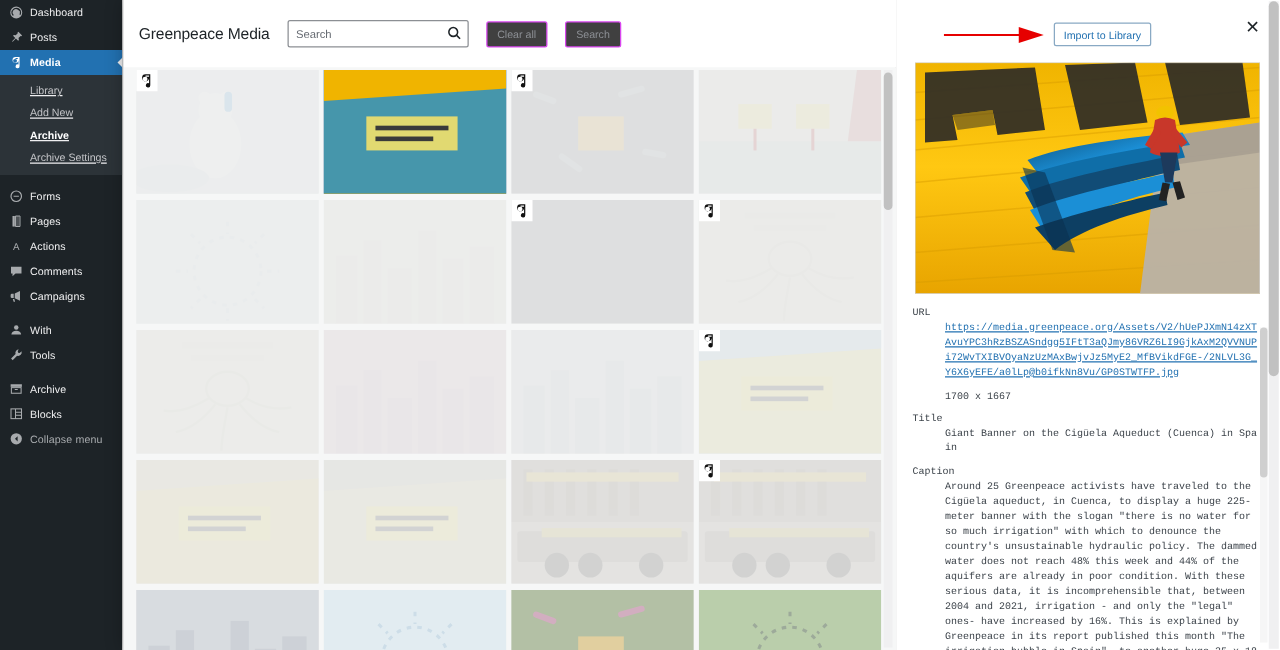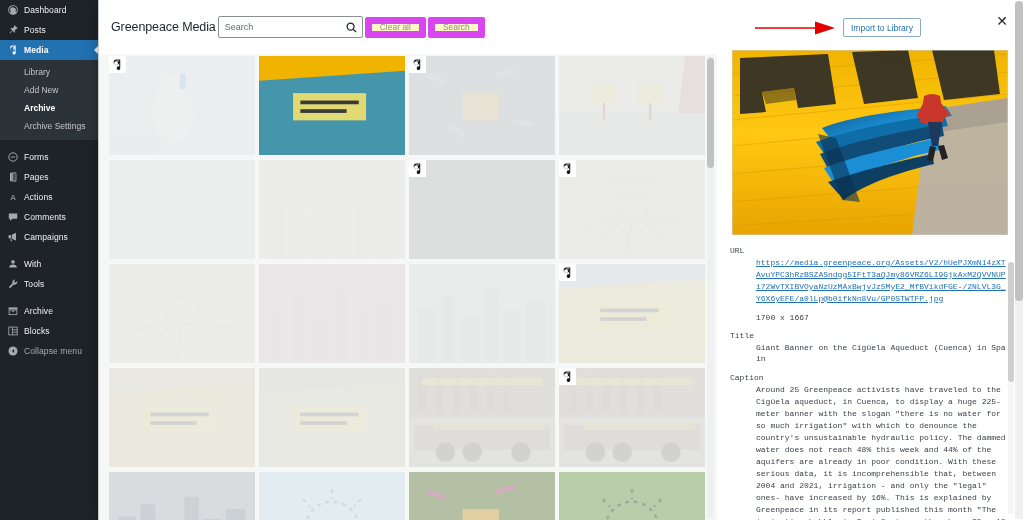--- a/index.html
+++ b/index.html
@@ -49,21 +49,21 @@
   .menu-item.dim .label { color: #a7aaad; }
   .mi-icon {
     width: 12px; height: 12px;
     flex: 0 0 12px;
     display: flex; align-items: center; justify-content: center;
     color: #a7aaad;
   }
   .menu-item.current .mi-icon { color: #fff; }
   .mi-icon svg { display: block; }
 
-  .submenu { background: #2c3338; padding: 3px 0 5px 0; }
+  .submenu { background: #2c3338; padding: 3px 0 5px 0; text-decoration: underline; }
   .submenu .sub-item {
     padding: 2px 6px 2px 24px;
     font-size: 8.5px;
     color: #c3c4c7;
     line-height: 14px;
     white-space: nowrap;
     cursor: pointer;
   }
   .submenu .sub-item.current { color: #fff; font-weight: 700; }
 
@@ -92,21 +92,21 @@
     background: #f6f7f7;
     border-right: 1px solid #ddd;
   }
 
   .toolbar {
     position: absolute; left: 0; top: 0;
     width: 618px; height: 54px;
     background: #fff;
     display: flex; align-items: center;
     padding: 0 12px;
-    gap: 2px;
+    gap: 14px;
   }
   .frame-title {
     font-size: 12.5px;
     color: #1d2327;
     white-space: nowrap;
     letter-spacing: -.1px;
   }
   .search-wrap {
     position: relative;
     width: 145px; height: 22px;
@@ -126,22 +126,22 @@
     position: absolute; right: 5px; top: 4px;
     width: 13px; height: 13px;
     color: #1d2327;
     pointer-events: none;
   }
   .btn-flat {
     height: 21px;
     padding: 0 8px;
     font-size: 8.5px;
     color: #8c8f94;
-    background: #fef9c3;
-    border: 7px solid #d946ef;
+    background: #404040;
+    border: 1px solid #d946ef;
     border-radius: 2px;
     display: flex; align-items: center;
     cursor: pointer;
     font-family: "Liberation Sans", sans-serif;
     white-space: nowrap;
   }
 
   
   .grid-scroll {
     position: absolute;

